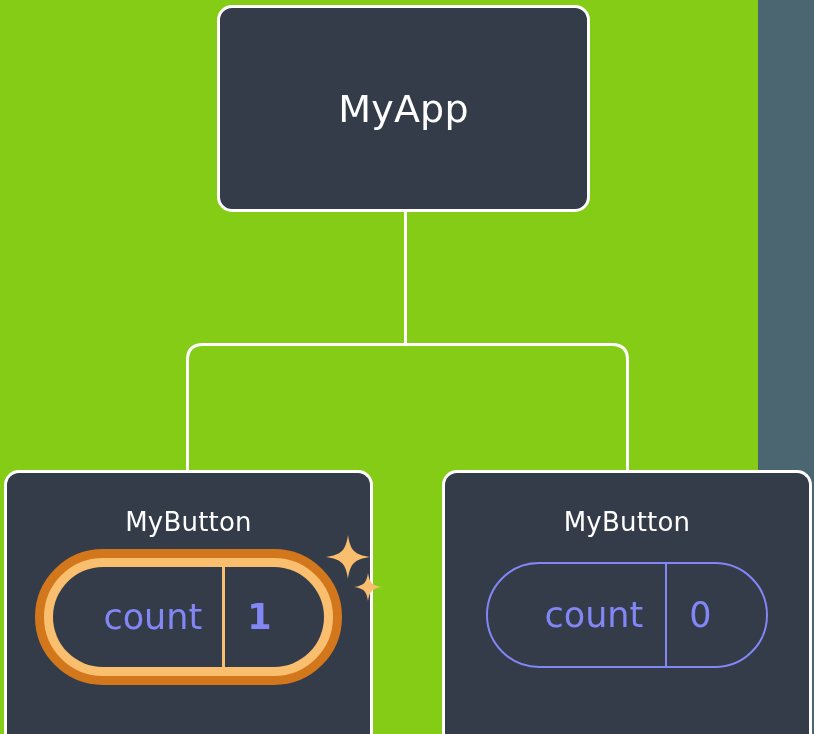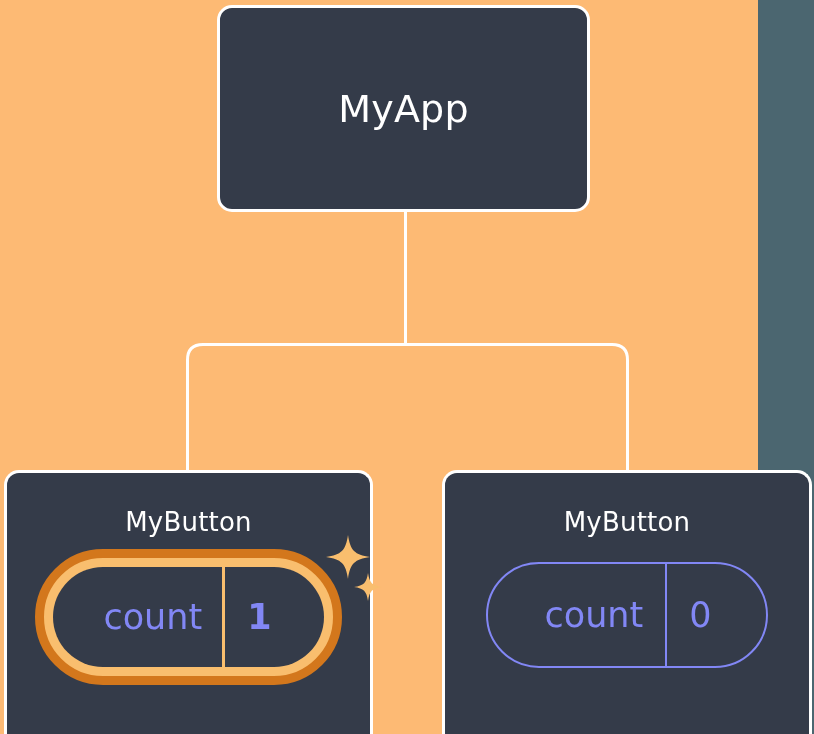--- a/index.html
+++ b/index.html
@@ -13,21 +13,21 @@
     overflow: hidden;
     background: #4b6670;
     font-family: "DejaVu Sans", "Liberation Sans", sans-serif;
     -webkit-font-smoothing: antialiased;
   }
 
   .canvas {
     position: relative;
     width: 758px;
     height: 734px;
-    background: #fdba74;
+    background: #84cc16;
   }
 
   
   .connectors {
     position: absolute;
     left: 0;
     top: 0;
     width: 814px;
     height: 734px;
     pointer-events: none;

